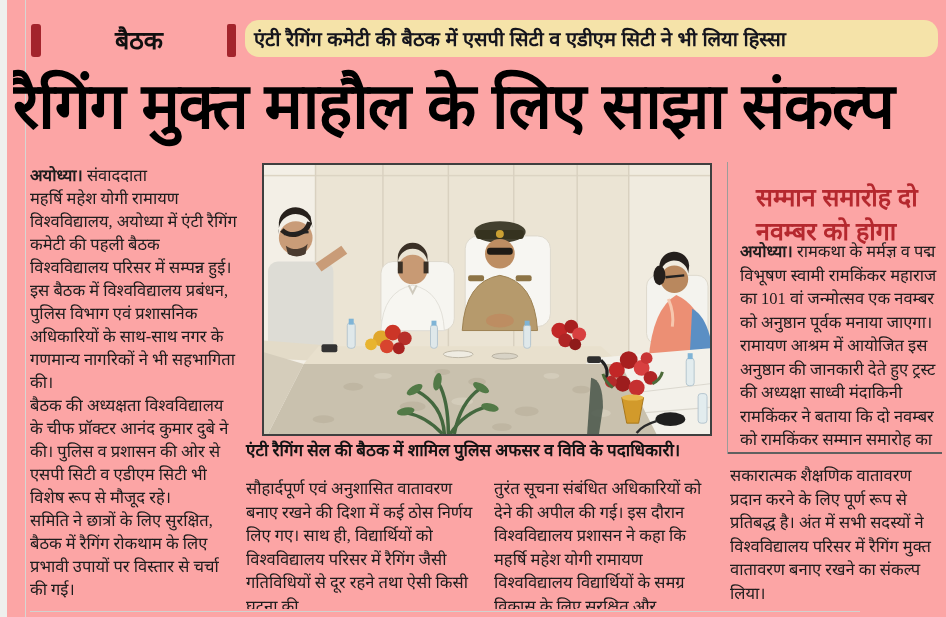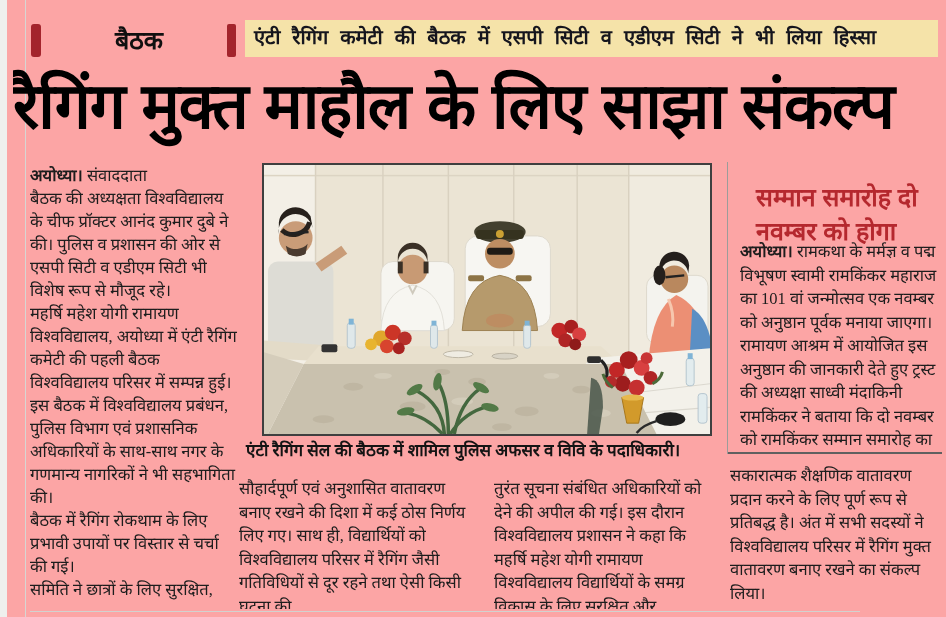--- a/index.html
+++ b/index.html
@@ -16,35 +16,35 @@
   .kicker-bar{top:24px;width:10px;height:33px;background:#a3242c;border-radius:3px;}
   .kicker-bar.b1{left:31px;}
   .kicker-bar.b2{left:227px;width:9px;border-radius:2px;}
   .kicker-text{
     left:58px;top:23px;width:162px;text-align:center;
     font-family:"Liberation Sans","DejaVu Sans",sans-serif;
     font-size:25px;font-weight:bold;color:#101010;line-height:35px;
   }
   .strap{
     left:245px;top:20px;width:693px;height:37px;background:#f5e3a9;
-    font-family:Liberation Mono, monospace;
+    font-family:Liberation Sans, sans-serif;
     font-size:20px;font-weight:bold;color:#15151d;line-height:38px;
-    padding-left:9px;box-sizing:border-box;white-space:nowrap;overflow:hidden;
+    padding-left:9px;box-sizing:border-box;white-space:nowrap;overflow:hidden;border-radius:14px;
   }
   .headline{
     left:13px;top:60px;width:926px;height:96px;
     font-family:"Liberation Sans","DejaVu Sans",sans-serif;
     font-size:64px;font-weight:800;color:#000;line-height:92px;
     white-space:nowrap;overflow:hidden;letter-spacing:-1px;
   }
   
   .bodytext{font-size:16.5px;line-height:23px;color:#1d1d1d;}
   .bodytext p{margin:0;}
   .col1{left:30px;top:164px;width:208px;height:443px;overflow:hidden;font-family:Liberation Serif, serif;}
-  .col2{left:239px;top:477px;width:237px;height:132px;overflow:hidden;line-height:23.5px;}
+  .col2{left:246px;top:477px;width:237px;height:132px;overflow:hidden;line-height:23.5px;}
   .col3{left:494px;top:477px;width:221px;height:132px;overflow:hidden;line-height:23.5px;}
   .col4{left:730px;top:464px;width:212px;height:145px;overflow:hidden;line-height:23.5px;}
   .dateline b{font-weight:bold;}
   
   .photo-frame{
     left:262px;top:163px;width:450px;height:273px;
     border:2px solid #3f3f3f;box-sizing:border-box;background:#ebe4d4;
   }
   .photo-frame svg{display:block;width:100%;height:100%;}
   .caption{
@@ -73,24 +73,24 @@
 
   <div class="abs kicker-bar b1"></div>
   <div class="abs kicker-text">बैठक</div>
   <div class="abs kicker-bar b2"></div>
   <div class="abs strap">एंटी रैगिंग कमेटी की बैठक में एसपी सिटी व एडीएम सिटी ने भी लिया हिस्सा</div>
 
   <h1 class="abs headline" style="margin:0;">रैगिंग मुक्त माहौल के लिए साझा संकल्प</h1>
 
   <div class="abs bodytext col1">
     <p class="dateline"><b>अयोध्या।</b><span> संवाददाता</span></p>
+    <p>महर्षि महेश योगी रामायण विश्वविद्यालय, अयोध्या में एंटी रैगिंग कमेटी की पहली बैठक विश्वविद्यालय परिसर में सम्पन्न हुई। इस बैठक में विश्वविद्यालय प्रबंधन, पुलिस विभाग एवं प्रशासनिक अधिकारियों के साथ-साथ नगर के गणमान्य नागरिकों ने भी सहभागिता की।</p>
     <p>बैठक की अध्यक्षता विश्वविद्यालय के चीफ प्रॉक्टर आनंद कुमार दुबे ने की। पुलिस व प्रशासन की ओर से एसपी सिटी व एडीएम सिटी भी विशेष रूप से मौजूद रहे।</p>
-    <p>महर्षि महेश योगी रामायण विश्वविद्यालय, अयोध्या में एंटी रैगिंग कमेटी की पहली बैठक विश्वविद्यालय परिसर में सम्पन्न हुई। इस बैठक में विश्वविद्यालय प्रबंधन, पुलिस विभाग एवं प्रशासनिक अधिकारियों के साथ-साथ नगर के गणमान्य नागरिकों ने भी सहभागिता की।</p>
+    <p>समिति ने छात्रों के लिए सुरक्षित,</p>
     <p>बैठक में रैगिंग रोकथाम के लिए प्रभावी उपायों पर विस्तार से चर्चा की गई।</p>
-    <p>समिति ने छात्रों के लिए सुरक्षित,</p>
   </div>
 
   <div class="abs photo-frame">
     <svg viewBox="0 0 450 273" preserveAspectRatio="none">
 
       <rect x="0" y="0" width="450" height="273" fill="#ebe4d4"></rect>
       <rect x="0" y="0" width="52" height="273" fill="#f3efe6"></rect>
       <rect x="368" y="0" width="82" height="273" fill="#f0ebdf"></rect>
       <rect x="0" y="10" width="450" height="1.5" fill="#dcd4c3"></rect>
       <g stroke="#d9d1c0" stroke-width="1.5">

